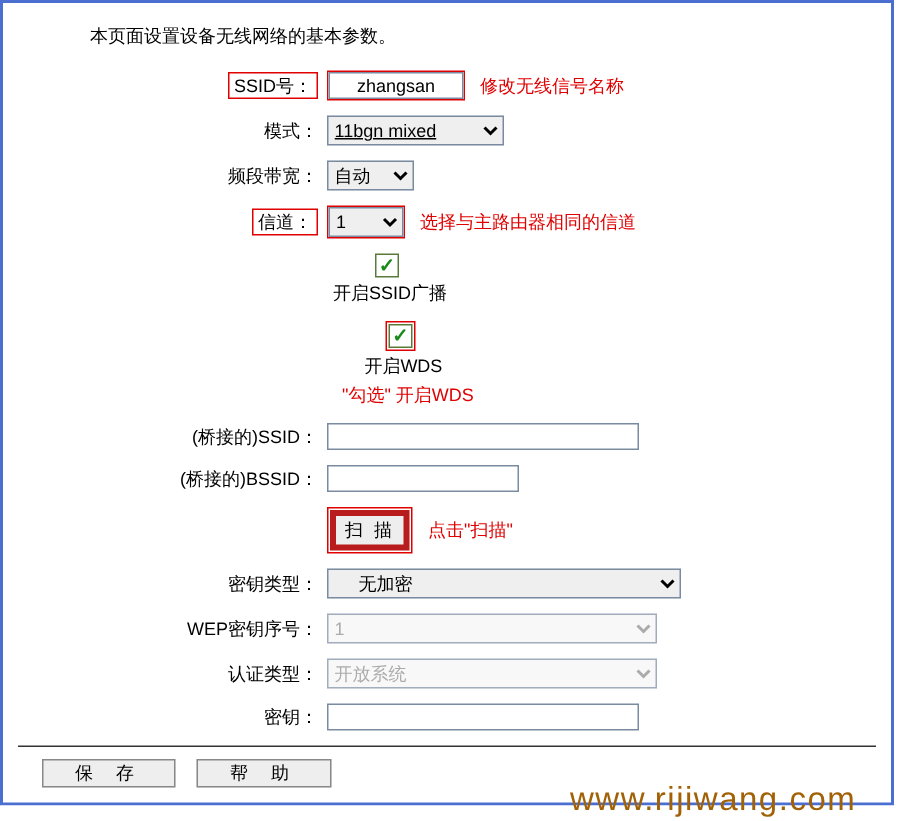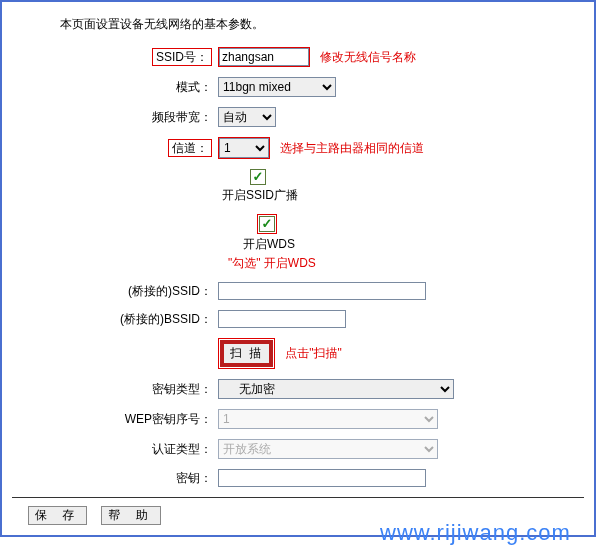--- a/index.html
+++ b/index.html
@@ -60,22 +60,22 @@
     border: 1px solid #7a8aa0;
     height: 18px;
     box-sizing: border-box;
   }
   select {
     font-family: inherit;
     font-size: 12px;
     border: 1px solid #7a8aa0;
     height: 20px;
   }
-  .w-ssid { width: 90px; }
-  .w-mode { width: 118px; }
+  .w-ssid { width: 90px; text-align: center; }
+  .w-mode { width: 118px; text-decoration: underline; }
   .w-band { width: 58px; }
   .w-chan { width: 50px; }
   .w-bridge-ssid { width: 208px; }
   .w-bridge-bssid { width: 128px; }
   .w-enctype { width: 236px; padding-left: 16px; }
   .w-wepidx { width: 220px; }
   .w-auth { width: 220px; }
   .w-key { width: 208px; }
   .chk-wrap {
     margin-left: 206px;
@@ -115,30 +115,30 @@
     margin: 10px 0 8px 0;
   }
   .btn-row {
     display: flex;
     gap: 14px;
     padding-left: 16px;
   }
   .btn {
     font-family: inherit;
     font-size: 12px;
-    padding: 0px 6px;
+    padding: 0px 21px;
     border: 1px solid #888;
     background: #eee;
     letter-spacing: 6px;
   }
   .watermark {
     position: absolute;
     top: 520px;
     left: 380px;
-    color: #3b82f6;
+    color: #a16207;
     font-family: Arial, sans-serif;
     font-size: 22px;
     letter-spacing: 1px;
   }
   .disabled { color: #888; background:#f6f6f6; }
 </style>
 </head>
 <body>
 
 <div class="panel">

